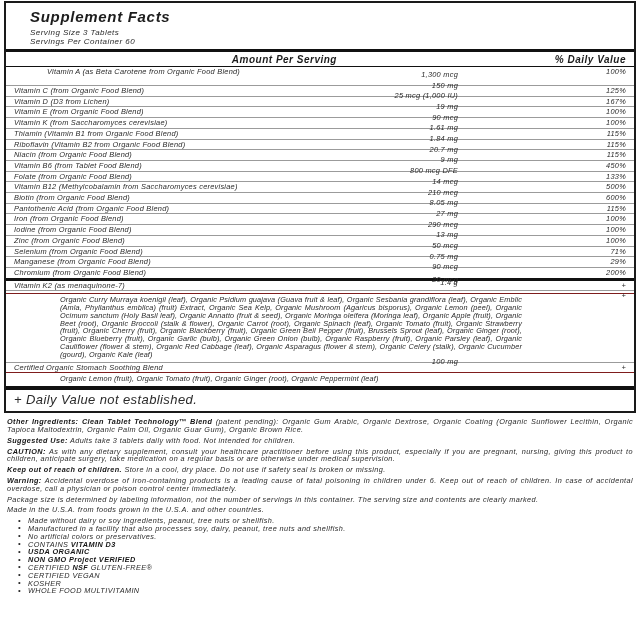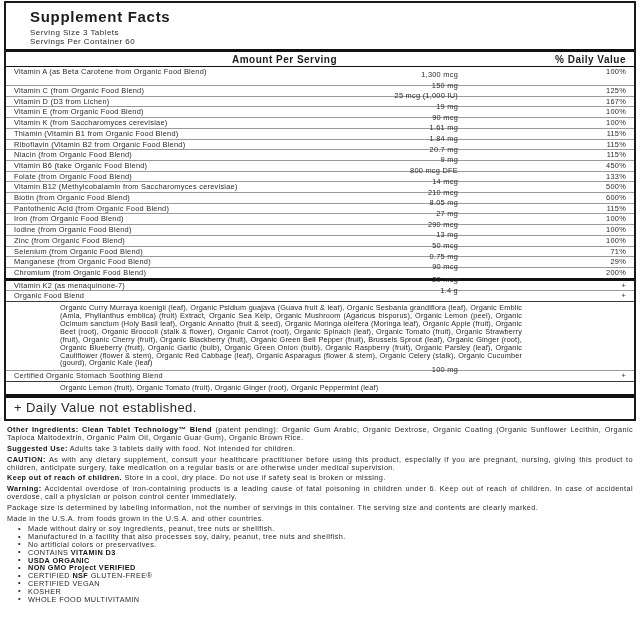--- a/index.html
+++ b/index.html
@@ -2,35 +2,35 @@
 <html><head>
 <meta charset="utf-8">
 <style>
   html,body{margin:0;padding:0;}
   body{
     width:640px;height:640px;overflow:hidden;
     background:#ffffff;color:#222;
     font-family:"Liberation Sans", sans-serif;
     -webkit-font-smoothing:antialiased;
   }
-  .page{width:636px;margin:0 auto;}
+  .page{width:636px;margin:0 auto;font-style:italic;}
   
   .facts-box{margin:1px 2px 5px 2px;border:2px solid #1a1a1a;background:#fff;}
   .title{font-size:15px;font-weight:bold;letter-spacing:.7px;padding:5px 24px 3px;color:#1c1c1c;}
   .serving{font-size:8px;line-height:9px;letter-spacing:.45px;padding:0 24px;color:#2a2a2a;}
   .thead{display:flex;align-items:center;margin-top:3px;
          border-top:3px solid #111;border-bottom:1px solid #111;
          font-size:10px;font-weight:bold;letter-spacing:.5px;padding:1.5px 8px;color:#1c1c1c;}
   .th-amount{flex:1;text-align:center;}
   .th-dv{text-align:right;}
   #rows .row:first-child{border-top:none;}
   .row{position:relative;border-top:1px solid #9b9b9b;padding:1px 8px .5px 8px;
        font-size:7.4px;line-height:8.2px;letter-spacing:.25px;color:#2a2a2a;}
   .row .nm{display:block;margin-right:176px;}
-  .row.tall{min-height:16.5px;}
+  .row.tall{min-height:16.5px;margin-left:33px;}
   .row.wrapname .nm{max-width:252px;}
   .row .amt{position:absolute;right:176px;bottom:6px;white-space:nowrap;}
   .row .dv{position:absolute;right:8px;top:1px;}
   .row.thick{border-top:3px solid #111;}
   .sub{border-top:1px solid #7f1d1d;padding:2px 112px 2.5px 54px;
        font-size:7.3px;line-height:7.9px;letter-spacing:.15px;text-align:justify;color:#2a2a2a;}
   .footnote{border-top:4px solid #111;font-size:13px;letter-spacing:.4px;
             padding:2.5px 8px 4px;color:#2a2a2a;}
   
   .notes{margin:5px 5px 0 5px;}
@@ -93,21 +93,21 @@
           <span class="nm">Riboflavin (Vitamin B2 from Organic Food Blend)</span>
           <span class="amt">1.84 mg</span>
           <span class="dv">115%</span>
         </div>
         <div class="row">
           <span class="nm">Niacin (from Organic Food Blend)</span>
           <span class="amt">20.7 mg</span>
           <span class="dv">115%</span>
         </div>
         <div class="row">
-          <span class="nm">Vitamin B6 (take Organic Food Blend)</span>
+          <span class="nm">Vitamin B6 (from Tablet Food Blend)</span>
           <span class="amt">9 mg</span>
           <span class="dv">450%</span>
         </div>
         <div class="row">
           <span class="nm">Folate (from Organic Food Blend)</span>
           <span class="amt">800 mcg DFE</span>
           <span class="dv">133%</span>
         </div>
         <div class="row wrapname">
           <span class="nm">Vitamin B12 (Methylcobalamin from Saccharomyces cerevisiae)</span>
@@ -153,21 +153,20 @@
           <span class="nm">Chromium (from Organic Food Blend)</span>
           <span class="amt">90 mcg</span>
           <span class="dv">200%</span>
         </div>
         <div class="row thick">
           <span class="nm">Vitamin K2 (as menaquinone-7)</span>
           <span class="amt">20 mcg</span>
           <span class="dv">+</span>
         </div>
         <div class="row">
-          <span class="nm">Organic Food Blend</span>
           <span class="amt">1.4 g</span>
           <span class="dv">+</span>
         </div>
         <div class="sub">Organic Curry Murraya koenigii (leaf), Organic Psidium guajava (Guava fruit &amp; leaf), Organic Sesbania grandiflora (leaf), Organic Emblic (Amla, Phyllanthus emblica) (fruit) Extract, Organic Sea Kelp, Organic Mushroom (Agaricus bisporus), Organic Lemon (peel), Organic Ocimum sanctum (Holy Basil leaf), Organic Annatto (fruit &amp; seed), Organic Moringa oleifera (Moringa leaf), Organic Apple (fruit), Organic Beet (root), Organic Broccoli (stalk &amp; flower), Organic Carrot (root), Organic Spinach (leaf), Organic Tomato (fruit), Organic Strawberry (fruit), Organic Cherry (fruit), Organic Blackberry (fruit), Organic Green Bell Pepper (fruit), Brussels Sprout (leaf), Organic Ginger (root), Organic Blueberry (fruit), Organic Garlic (bulb), Organic Green Onion (bulb), Organic Raspberry (fruit), Organic Parsley (leaf), Organic Cauliflower (flower &amp; stem), Organic Red Cabbage (leaf), Organic Asparagus (flower &amp; stem), Organic Celery (stalk), Organic Cucumber (gourd), Organic Kale (leaf)</div>
         <div class="row">
           <span class="nm">Certified Organic Stomach Soothing Blend</span>
           <span class="amt">100 mg</span>
           <span class="dv">+</span>
         </div>
         <div class="sub">Organic Lemon (fruit), Organic Tomato (fruit), Organic Ginger (root), Organic Peppermint (leaf)</div>

